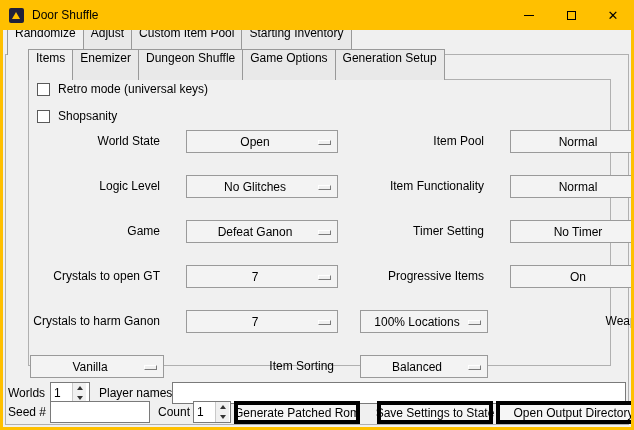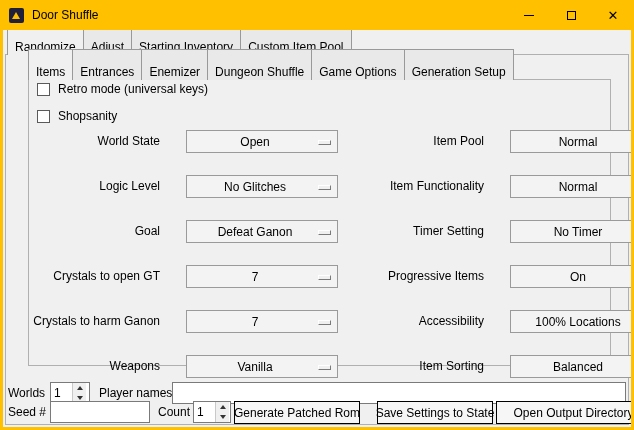--- a/index.html
+++ b/index.html
@@ -20,21 +20,21 @@
   .max-glyph { width:9px; height:9px; border:1px solid #000; background:transparent; }
   .close-glyph { font-size:13px; line-height:1; }
 
   
   .client { position:absolute; left:3px; top:30px; right:3px; bottom:3px; background:#f0f0f0; overflow:hidden; }
 
   
   .tabstrip { position:absolute; display:flex; align-items:flex-end; z-index:3; }
   .top-tabs { left:4px; top:2px; height:23px; }
   .inner-tabs { left:25px; top:27px; height:23px; }
-  .tab { height:20px; padding:15px 7px; display:flex; align-items:flex-start; background:#e9e9e9;
+  .tab { height:20px; padding:15px 7px; display:flex; align-items:flex-end; background:#e9e9e9;
          border:1px solid #999; border-bottom:none; white-space:nowrap; cursor:default; }
   .tab + .tab { margin-left:-1px; }
   .tab.selected { background:#f0f0f0; height:23px; position:relative; z-index:5; }
 
   
   .outer-pane { position:absolute; left:2px; top:24px; right:2px; bottom:2px;
                 border:1px solid #b0b0b0; background:#f0f0f0; z-index:1; }
   .inner-pane { position:absolute; left:25px; top:49px; width:583px; height:287px;
                 border:1px solid #b0b0b0; background:#f0f0f0; z-index:2; }
 
@@ -60,21 +60,21 @@
   .brow { position:absolute; height:23px; z-index:4; }
   .blabel { position:absolute; line-height:23px; white-space:nowrap; }
   .entry { position:absolute; height:22px; top:0; background:#fff; border:1px solid #7a7a7a;
            font:inherit; padding:0 4px; outline:none; }
   .spin { position:absolute; top:0; height:22px; display:flex; background:#fff; border:1px solid #7a7a7a; }
   .spin input { width:21px; border:none; font:inherit; padding-left:3px; outline:none; }
   .spin .arrows { width:14px; display:flex; flex-direction:column; border-left:1px solid #c9c9c9; background:#f0f0f0; }
   .spin .arr { flex:1; display:flex; align-items:center; justify-content:center; }
   .tri-up { width:0; height:0; border-left:3px solid transparent; border-right:3px solid transparent; border-bottom:4px solid #333; }
   .tri-dn { width:0; height:0; border-left:3px solid transparent; border-right:3px solid transparent; border-top:4px solid #333; }
-  .btn { position:absolute; top:0; height:23px; background:#f6f6f6; border:1px solid #000000;
+  .btn { position:absolute; top:0; height:23px; background:#f6f6f6; border:4px solid #000000;
          display:flex; align-items:center; justify-content:center; white-space:nowrap; font:inherit; cursor:default; }
 
   .row1 { left:0; top:344px; width:628px;margin-top:8px; }
   .row2 { left:0; top:371px; width:628px; }
 </style>
 </head>
 <body>
 
 <div class="window">
 
@@ -99,37 +99,34 @@
     <div class="outer-pane"></div>
 
     <div class="tabstrip top-tabs">
       <div class="tab selected">
           <span>Randomize</span>
         </div>
       <div class="tab">
           <span>Adjust</span>
         </div>
       <div class="tab">
+          <span>Custom Item Pool</span>
+        </div>
+      <div class="tab">
           <span>Starting Inventory</span>
-        </div>
-      <div class="tab">
-          <span>Custom Item Pool</span>
         </div>
     </div>
 
     <div class="inner-pane"></div>
 
     <div class="tabstrip inner-tabs">
       <div class="tab selected">
           <span>Items</span>
         </div>
       <div class="tab">
-          <span>Entrances</span>
-        </div>
-      <div class="tab">
           <span>Enemizer</span>
         </div>
       <div class="tab">
           <span>Dungeon Shuffle</span>
         </div>
       <div class="tab">
           <span>Game Options</span>
         </div>
       <div class="tab">
           <span>Generation Setup</span>
@@ -162,21 +159,21 @@
       <div class="dropdown">
         <span class="val">No Glitches</span>
         <span class="dd-ind"></span>
       </div>
       <div class="opt-label">Item Functionality</div>
       <div class="dropdown">
         <span class="val">Normal</span>
         <span class="dd-ind"></span>
       </div>
 
-      <div class="opt-label">Goal</div>
+      <div class="opt-label">Game</div>
       <div class="dropdown">
         <span class="val">Defeat Ganon</span>
         <span class="dd-ind"></span>
       </div>
       <div class="opt-label">Timer Setting</div>
       <div class="dropdown">
         <span class="val">No Timer</span>
         <span class="dd-ind"></span>
       </div>
 
@@ -189,21 +186,20 @@
       <div class="dropdown">
         <span class="val">On</span>
         <span class="dd-ind"></span>
       </div>
 
       <div class="opt-label">Crystals to harm Ganon</div>
       <div class="dropdown">
         <span class="val">7</span>
         <span class="dd-ind"></span>
       </div>
-      <div class="opt-label">Accessibility</div>
       <div class="dropdown">
         <span class="val">100% Locations</span>
         <span class="dd-ind"></span>
       </div>
 
       <div class="opt-label">Weapons</div>
       <div class="dropdown">
         <span class="val">Vanilla</span>
         <span class="dd-ind"></span>
       </div>

